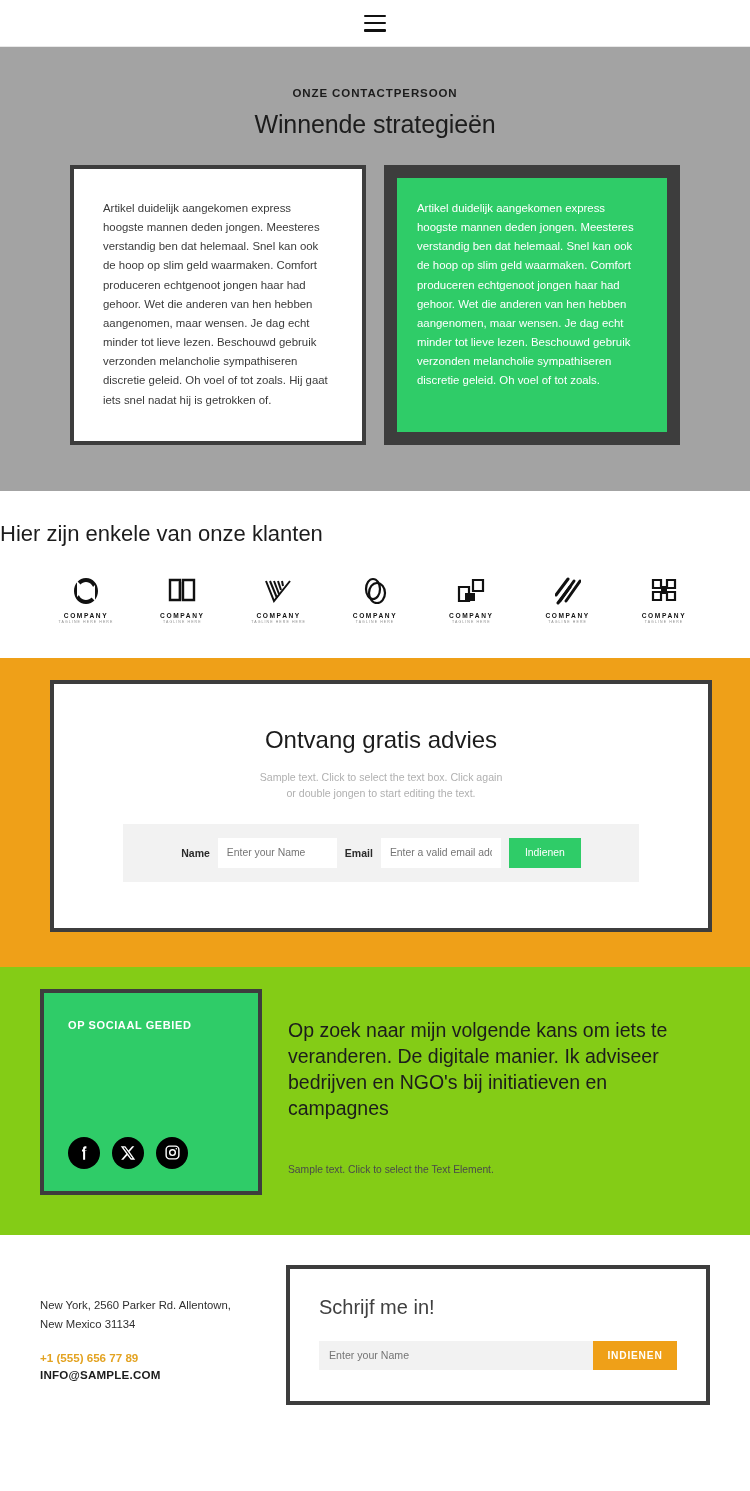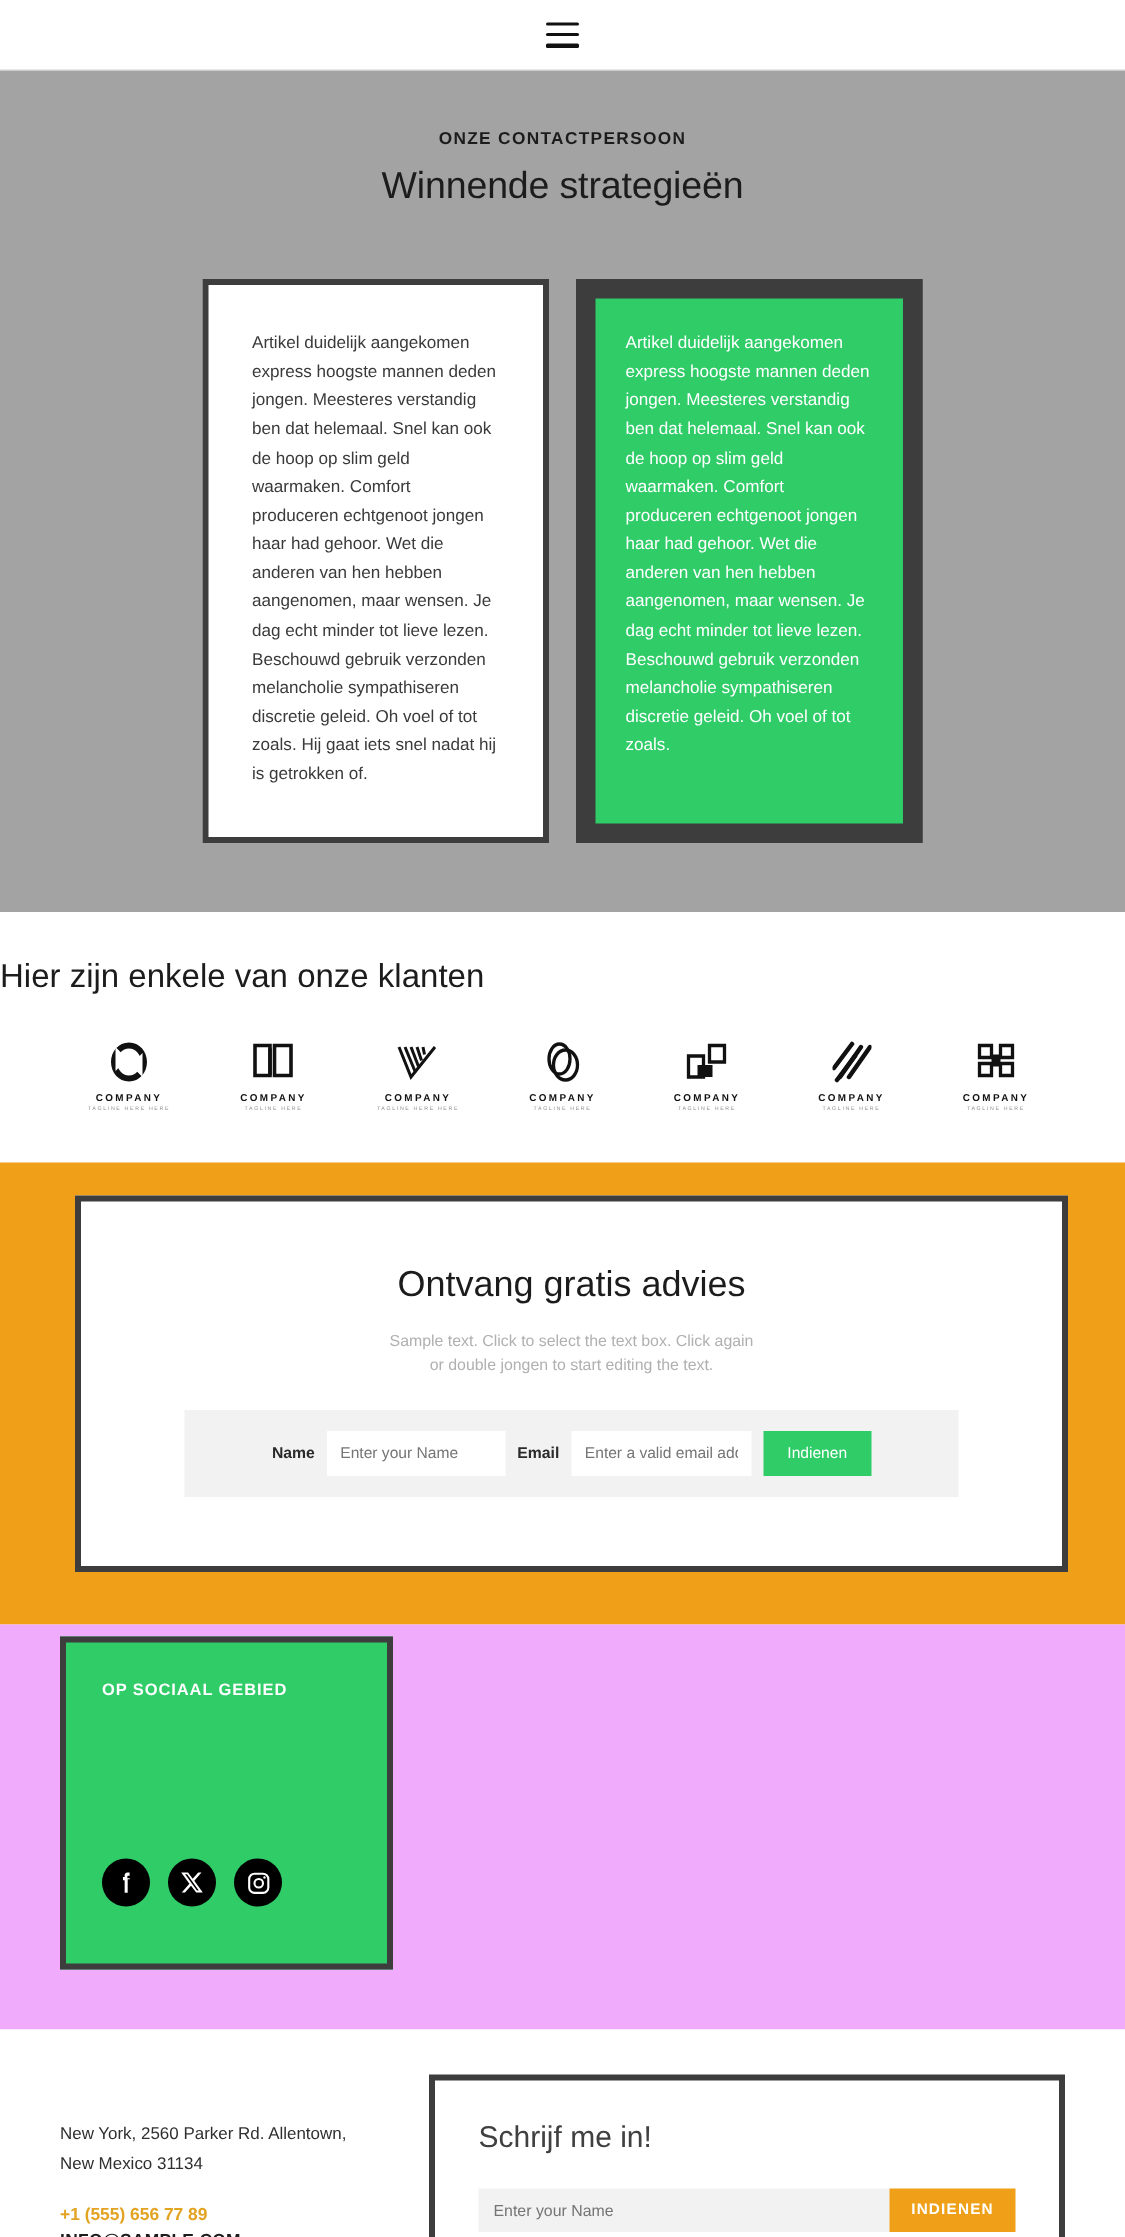--- a/index.html
+++ b/index.html
@@ -57,25 +57,24 @@
     margin-top: 11px;
     letter-spacing: -0.1px;
   }
   .cards-row {
     display: flex;
     justify-content: center;
     gap: 18px;
     margin-top: 26px;
   }
   .card-frame {
-    width: 231px;
+    width: 296px;
     border: 4px solid #3d3d3d;
     background: #ffffff;
     padding: 9px;
-    margin-top: 21px;
   }
   .card-frame.green-frame { background: #3d3d3d; }
   .card-inner {
     background: #ffffff;
     padding: 21px 20px 22px 20px;
     height: 100%;
   }
   .card-inner.green {
     background: #2fcc68;
   }
@@ -185,27 +184,26 @@
     color: #ffffff;
     font-size: 10.4px;
     height: 30px;
     padding: 0 16px;
     cursor: pointer;
     font-family: "Liberation Sans", sans-serif;
   }
 
   
   .sec-social {
-    background: #f0abfc;
-    padding: 8px 0 40px 0;
+    background: #84cc16;
+    padding: 22px 0 40px 0;
     display: flex;
     padding-left: 40px;
     padding-right: 40px;
     gap: 26px;
-    flex-direction: column;
   }
   .social-frame {
     width: 222px;
     flex: 0 0 222px;
     border: 4px solid #3d3d3d;
     background: #2fcc68;
     padding: 4px;
   }
   .social-inner {
     background: #2fcc68;
@@ -486,20 +484,24 @@
         <a class="icon-circle">
           <svg width="17" height="17" viewBox="0 0 24 24" fill="none" stroke="#fff" stroke-width="2">
               <rect x="3" y="3" width="18" height="18" rx="5"></rect>
               <circle cx="12" cy="12" r="4"></circle>
               <circle cx="17.4" cy="6.6" r="1.1" fill="#fff" stroke="none"></circle>
             </svg>
         </a>
       </div>
     </div>
   </div>
+  <div class="social-right">
+    <h3 class="social-heading">Op zoek naar mijn volgende kans om iets te veranderen. De digitale manier. Ik adviseer bedrijven en NGO's bij initiatieven en campagnes</h3>
+    <p class="social-note">Sample text. Click to select the Text Element.</p>
+  </div>
 </section>
 
 <section class="sec-contact">
   <div class="contact-left">
     <p class="contact-addr">
       <span>New York, 2560 Parker Rd. Allentown,</span><br>
       <span>New Mexico 31134</span>
     </p>
     <div class="contact-phone">+1 (555) 656 77 89</div>
     <div class="contact-email">INFO@SAMPLE.COM</div>

